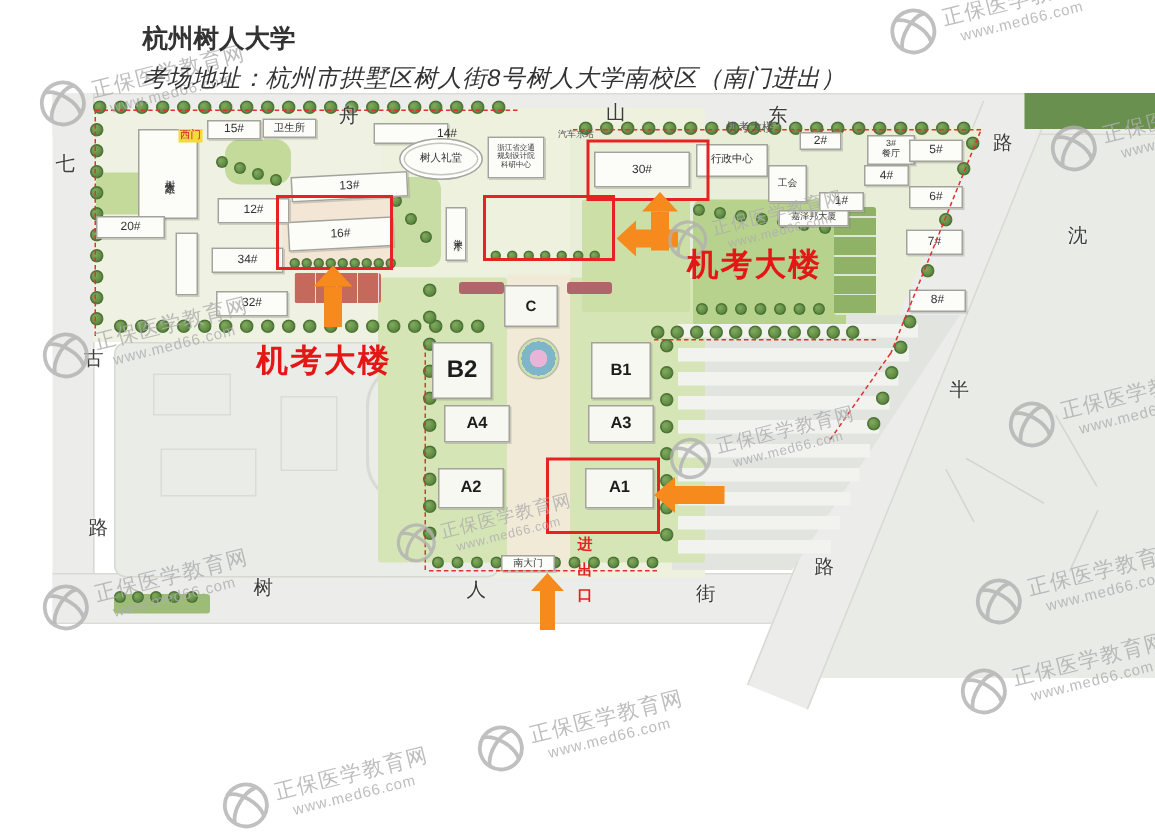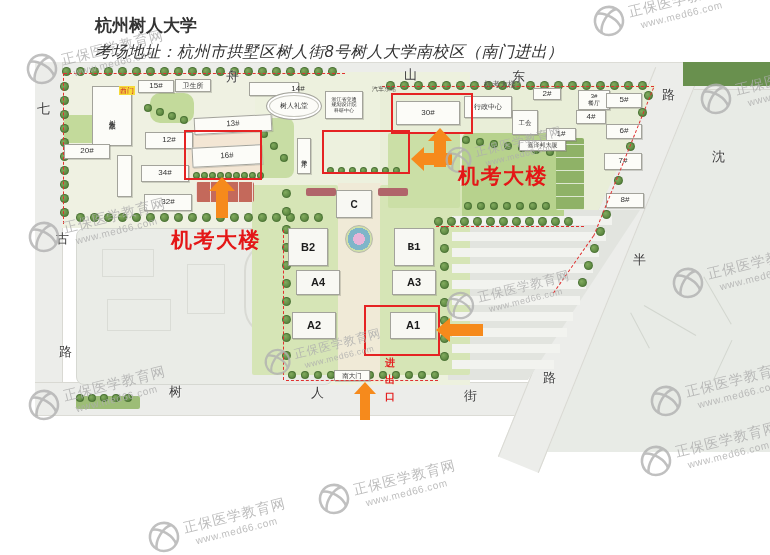--- a/index.html
+++ b/index.html
@@ -317,24 +317,24 @@
       </div>
       <div class="bldg" style="left: 464px; top: 96px; width: 48px; height: 22px; font-size: 7px;">
         <div>行政中心</div>
       </div>
       <div class="bldg vert" style="left: 297px; top: 138px; width: 14px; height: 36px; font-size: 6px;">
         <div>学术厅</div>
       </div>
       <div class="bldg big" style="left: 336px; top: 190px; width: 36px; height: 28px; font-size: 10px;">
         <div>C</div>
       </div>
-      <div class="bldg big" style="left: 288px; top: 228px; width: 40px; height: 38px; font-size: 11px;">
+      <div class="bldg big" style="left: 288px; top: 228px; width: 40px; height: 38px; font-size: 16px;">
         <div>B2</div>
       </div>
-      <div class="bldg big" style="left: 394px; top: 228px; width: 40px; height: 38px; font-size: 11px; font-family: Liberation Mono, monospace;">
+      <div class="bldg big" style="left: 394px; top: 228px; width: 40px; height: 38px; font-size: 11px;">
         <div>B1</div>
       </div>
       <div class="bldg big" style="left: 296px; top: 270px; width: 44px; height: 25px; font-size: 11px;">
         <div>A4</div>
       </div>
       <div class="bldg big" style="left: 392px; top: 270px; width: 44px; height: 25px; font-size: 11px;">
         <div>A3</div>
       </div>
       <div class="bldg big" style="left: 292px; top: 312px; width: 44px; height: 27px; font-size: 11px;">
         <div>A2</div>

